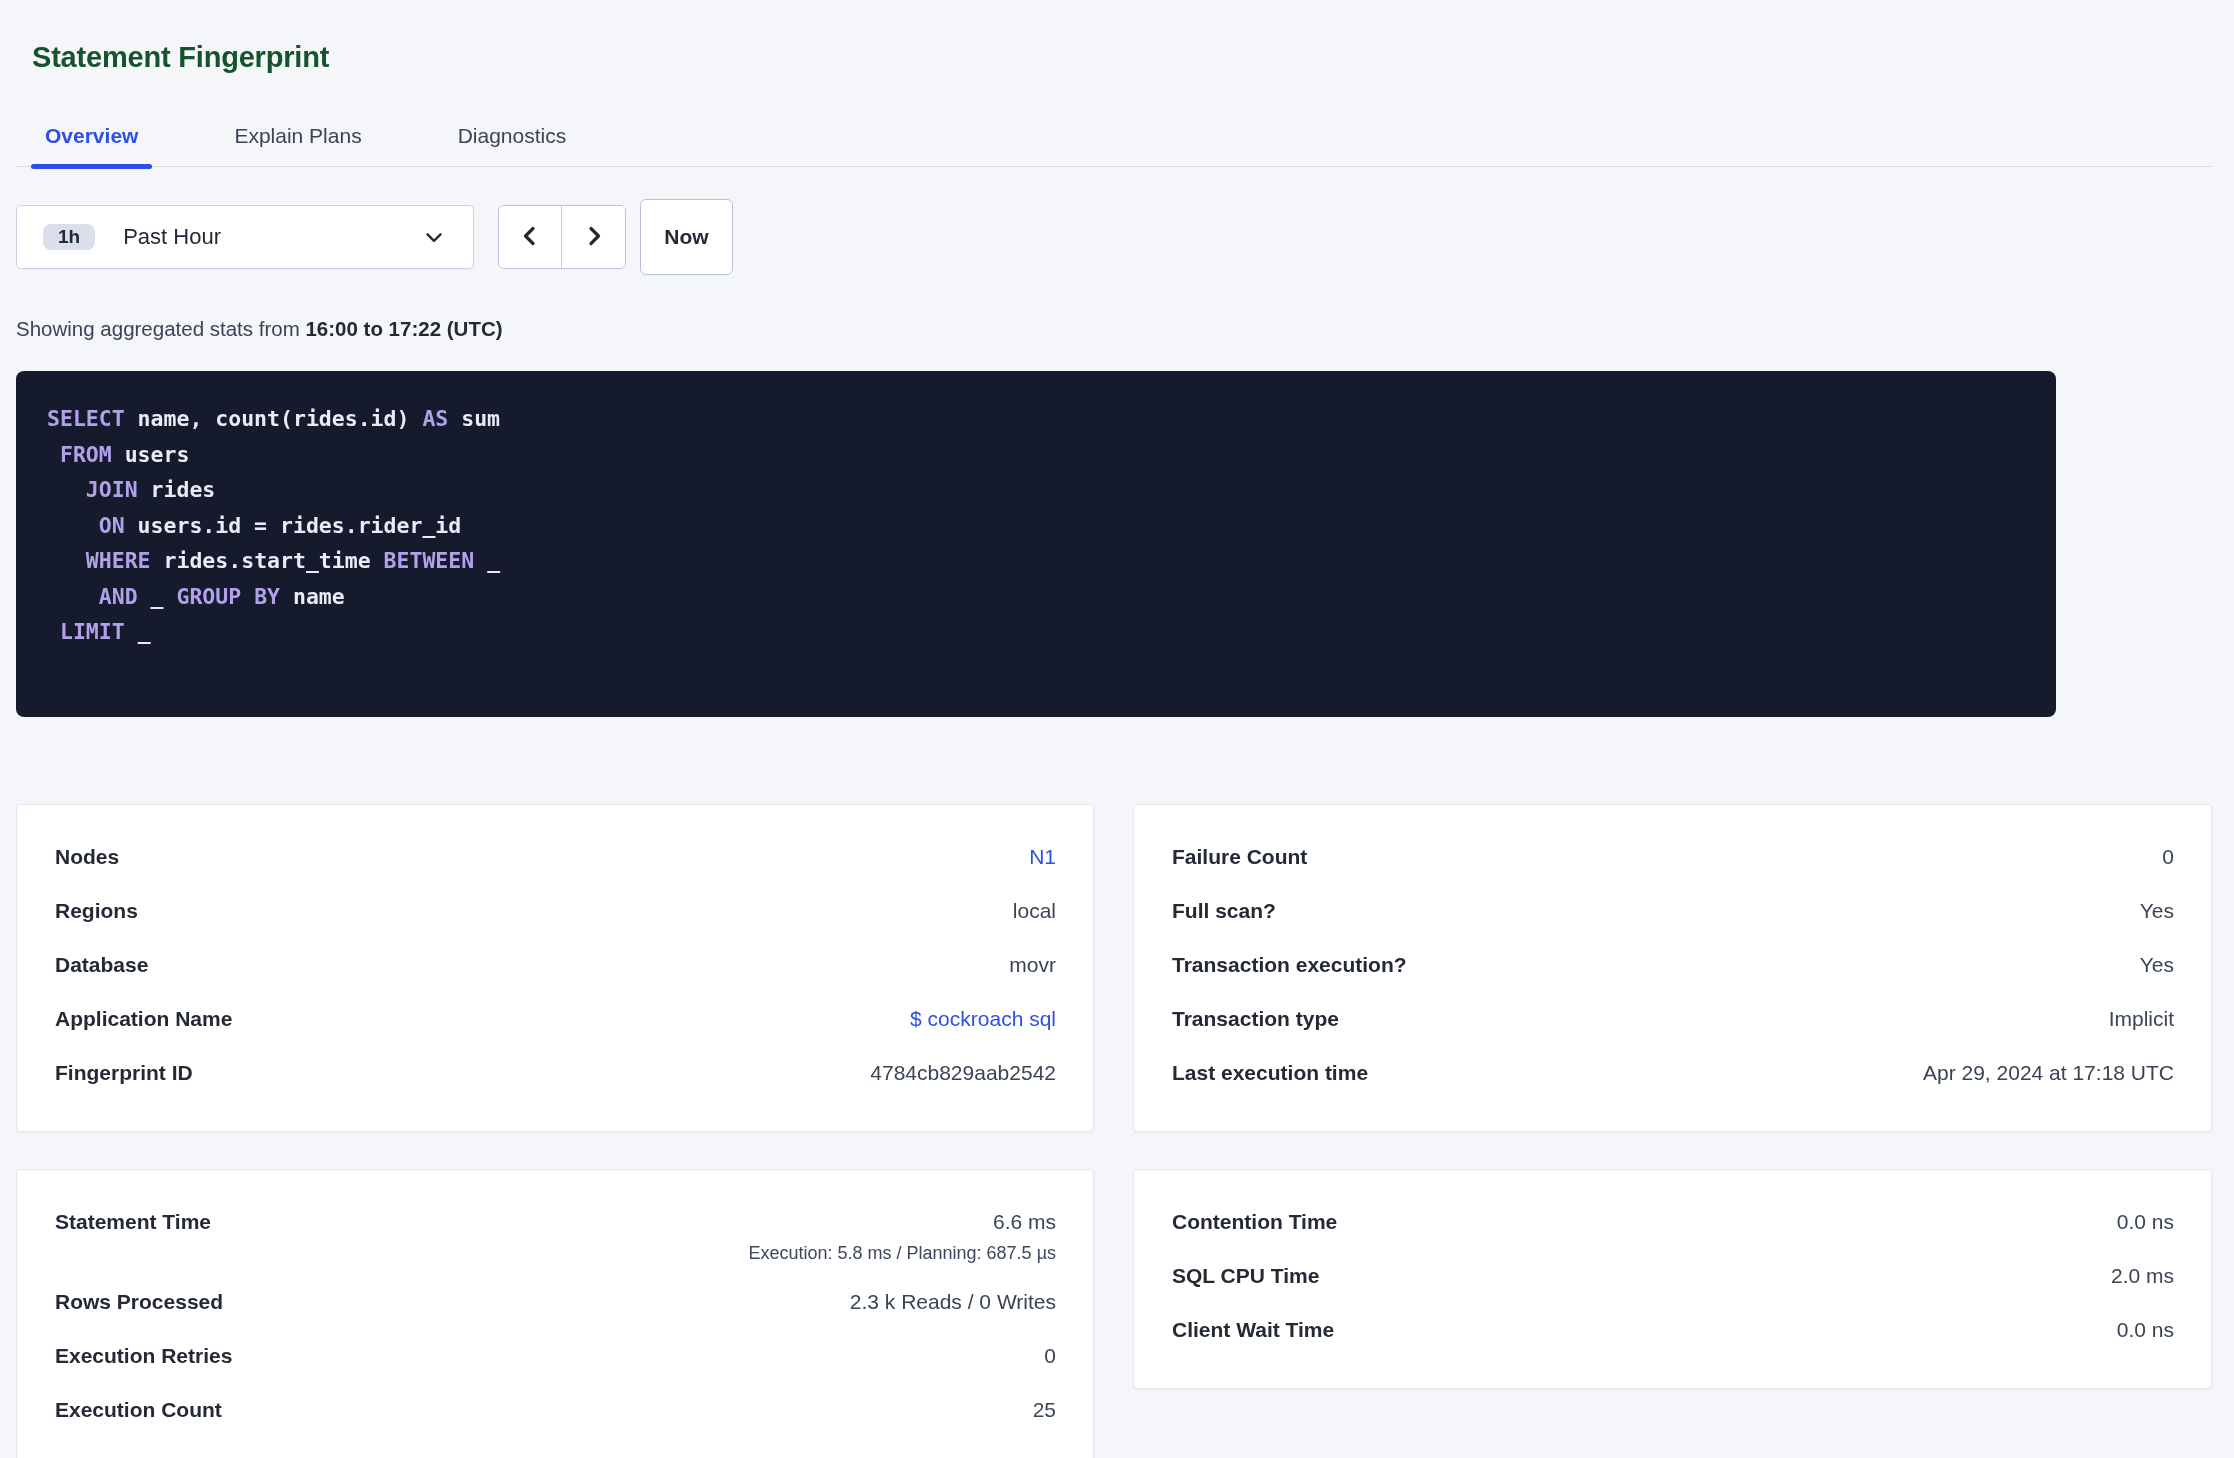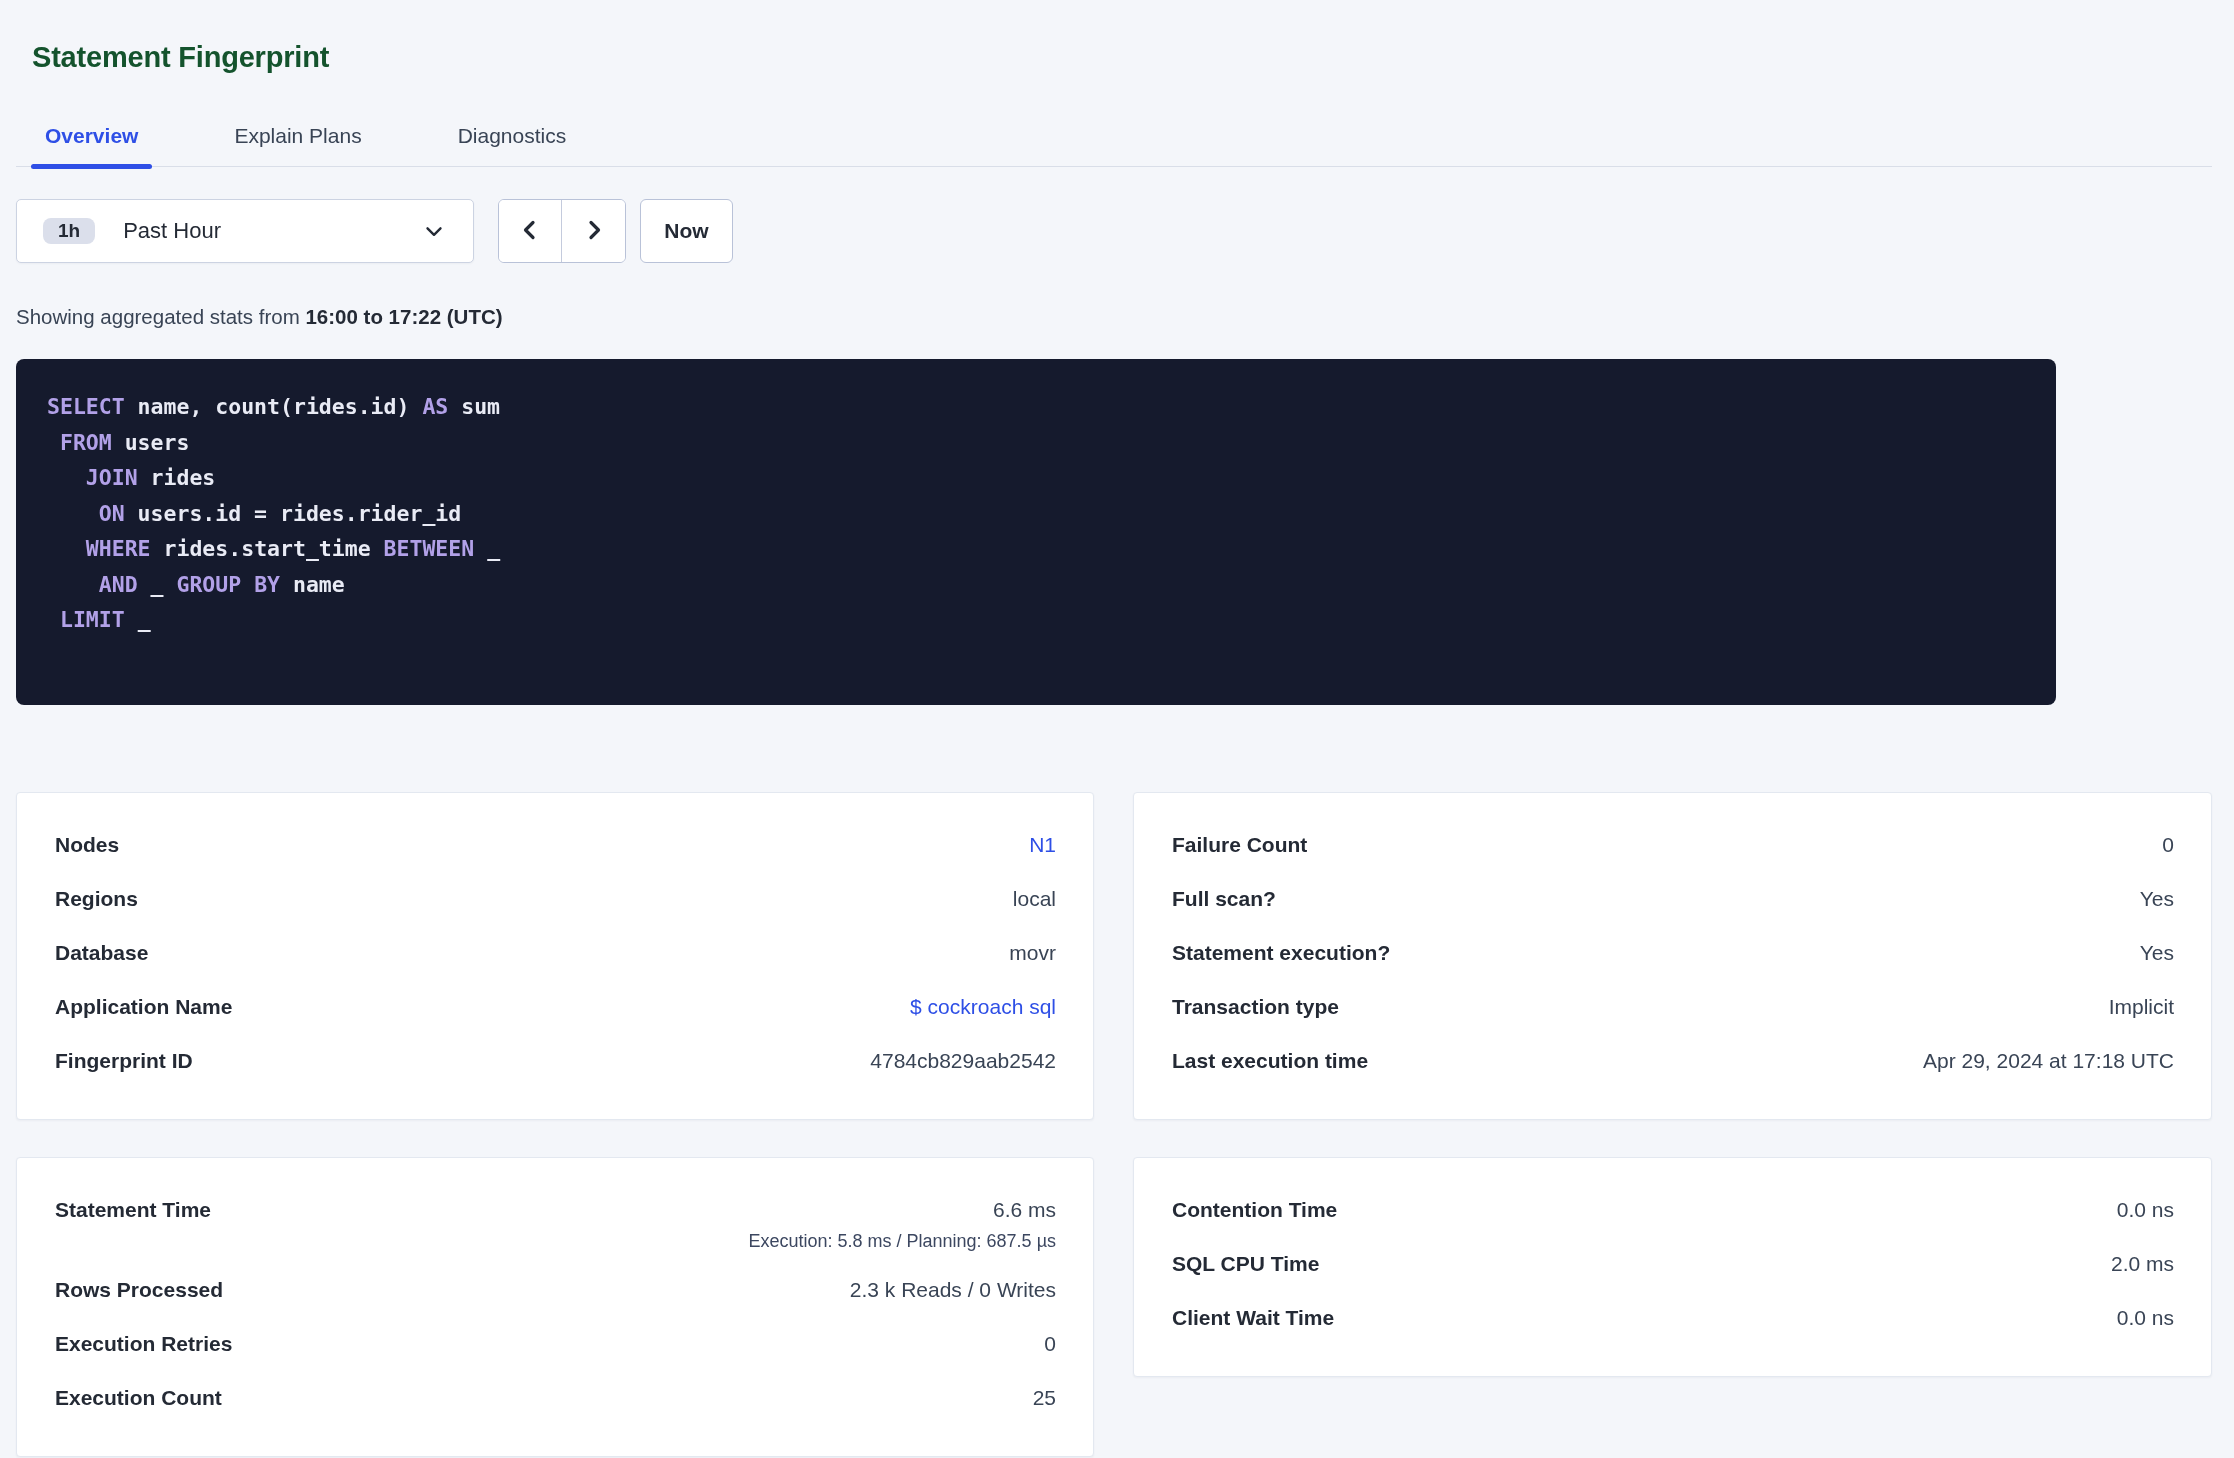--- a/index.html
+++ b/index.html
@@ -23,21 +23,21 @@
 
   
   .time-row { display: flex; align-items: center; margin-top: 32px; }
   .time-select { width: 458px; height: 64px; background: #fff; border: 1px solid #ccd3e2; border-radius: 5px; display: flex; align-items: center; padding: 0 26px; cursor: pointer; box-shadow: 0 1px 2px rgba(60,70,100,0.05); }
   .range-badge { background: #dbdfeb; border-radius: 8px; font-size: 19px; font-weight: 700; padding: 2px 15px; color: #242a35; }
   .range-label { margin-left: 28px; font-size: 22px; color: #242a35; }
   .chevron-down { margin-left: auto; display: flex; }
   .arrow-group { margin-left: 24px; display: flex; height: 64px; background: #fff; border: 1px solid #b9c2d8; border-radius: 6px; overflow: hidden; }
   .arrow-btn { width: 63px; display: flex; align-items: center; justify-content: center; cursor: pointer; background: #fff; border: none; padding: 0; }
   .arrow-btn.prev { border-right: 1px solid #c4cbdd; }
-  .now-btn { margin-left: 14px; width: 93px; height: 64px; background: #fff; border: 1px solid #b9c2d8; border-radius: 6px; font-family: "Liberation Sans", sans-serif; font-size: 21px; font-weight: 700; color: #242a35; cursor: pointer; }
+  .now-btn { margin-left: 14px; width: 93px; height: 76px; background: #fff; border: 1px solid #b9c2d8; border-radius: 6px; font-family: "Liberation Sans", sans-serif; font-size: 21px; font-weight: 700; color: #242a35; cursor: pointer; }
 
   
   .stats-line { margin-top: 42px; font-size: 20.5px; line-height: 24px; color: #394455; }
   .stats-line strong { color: #242a35; font-weight: 700; }
 
   
   .sql-box { margin-top: 30px; width: 2040px; height: 346px; background: var(--sql-bg); border-radius: 8px; padding: 30px 20px 0 31px; }
   .sql-line { font-family: "DejaVu Sans Mono", monospace; font-size: 21.5px; font-weight: 700; line-height: 35.5px; white-space: pre; color: #e9ebf5; }
   .sql-line .kw { color: var(--sql-kw); }
 
@@ -135,21 +135,21 @@
     <div class="card">
       <div class="stat-row">
         <span class="stat-label">Failure Count</span>
         <span class="stat-value">0</span>
       </div>
       <div class="stat-row">
         <span class="stat-label">Full scan?</span>
         <span class="stat-value">Yes</span>
       </div>
       <div class="stat-row">
-        <span class="stat-label">Statement execution?</span>
+        <span class="stat-label">Transaction execution?</span>
         <span class="stat-value">Yes</span>
       </div>
       <div class="stat-row">
         <span class="stat-label">Transaction type</span>
         <span class="stat-value">Implicit</span>
       </div>
       <div class="stat-row">
         <span class="stat-label">Last execution time</span>
         <span class="stat-value">Apr 29, 2024 at 17:18 UTC</span>
       </div>

